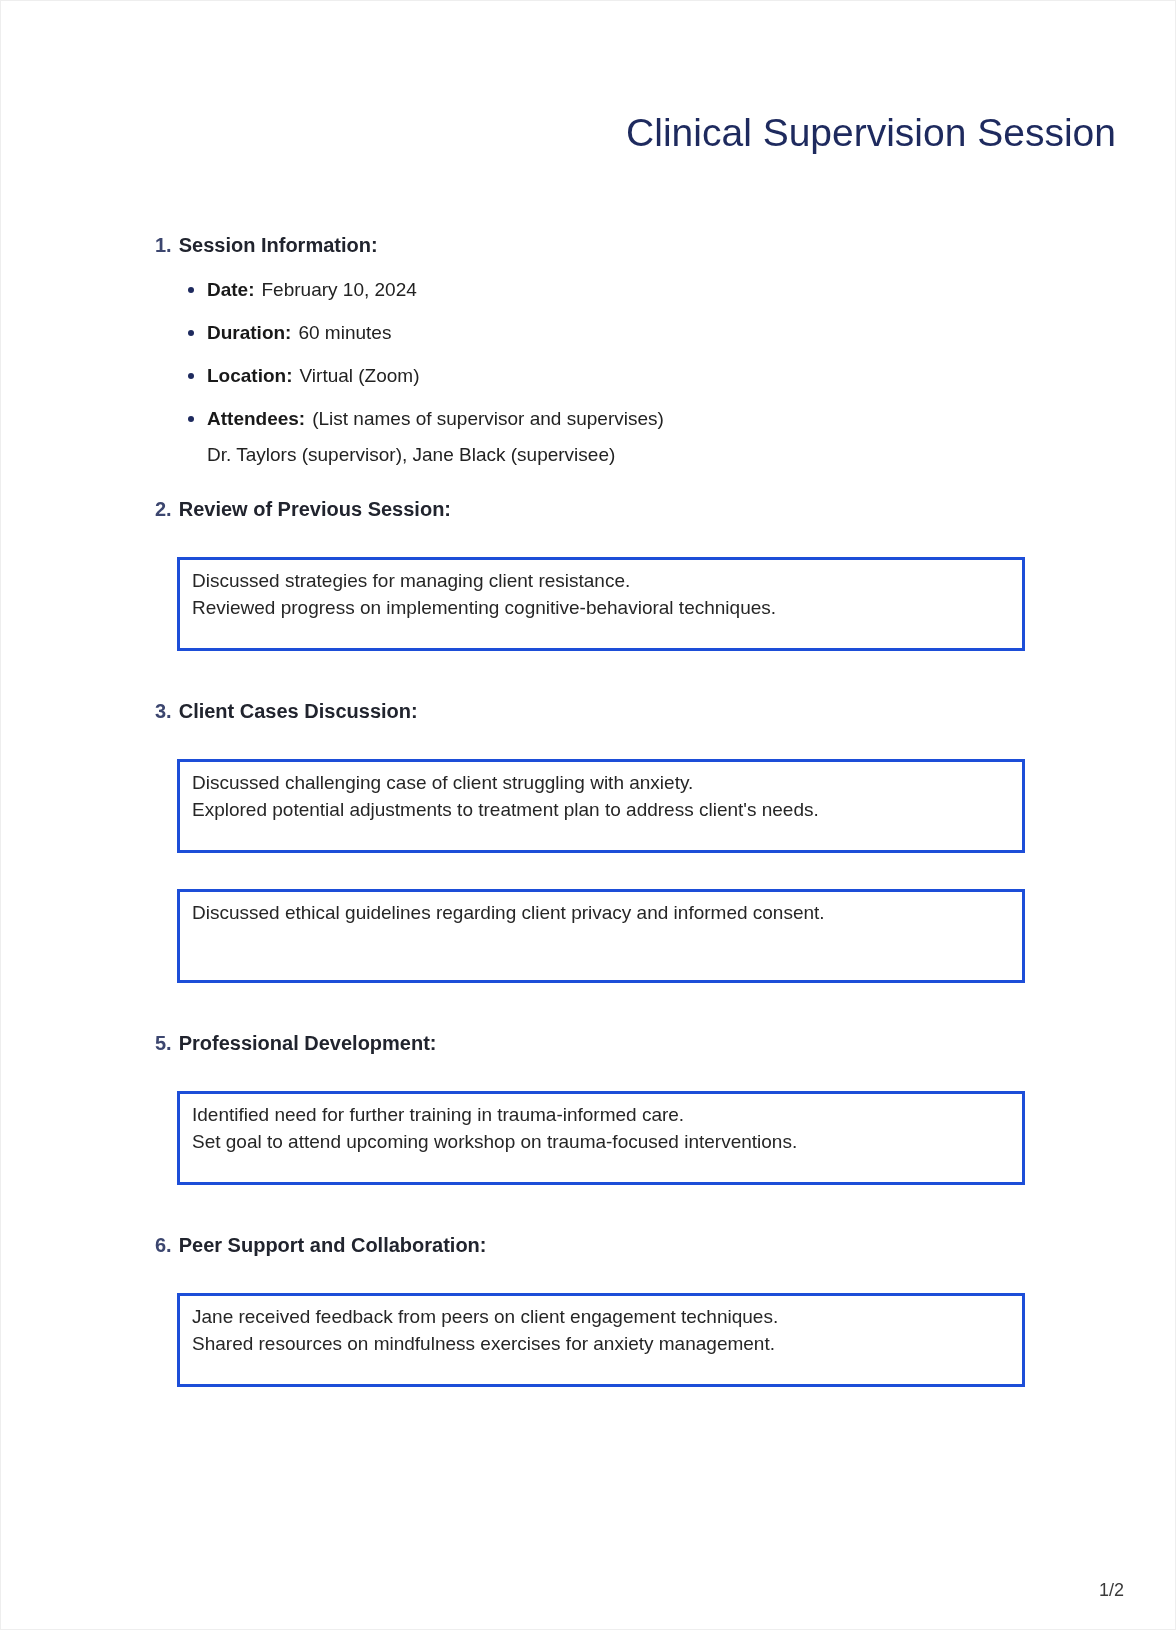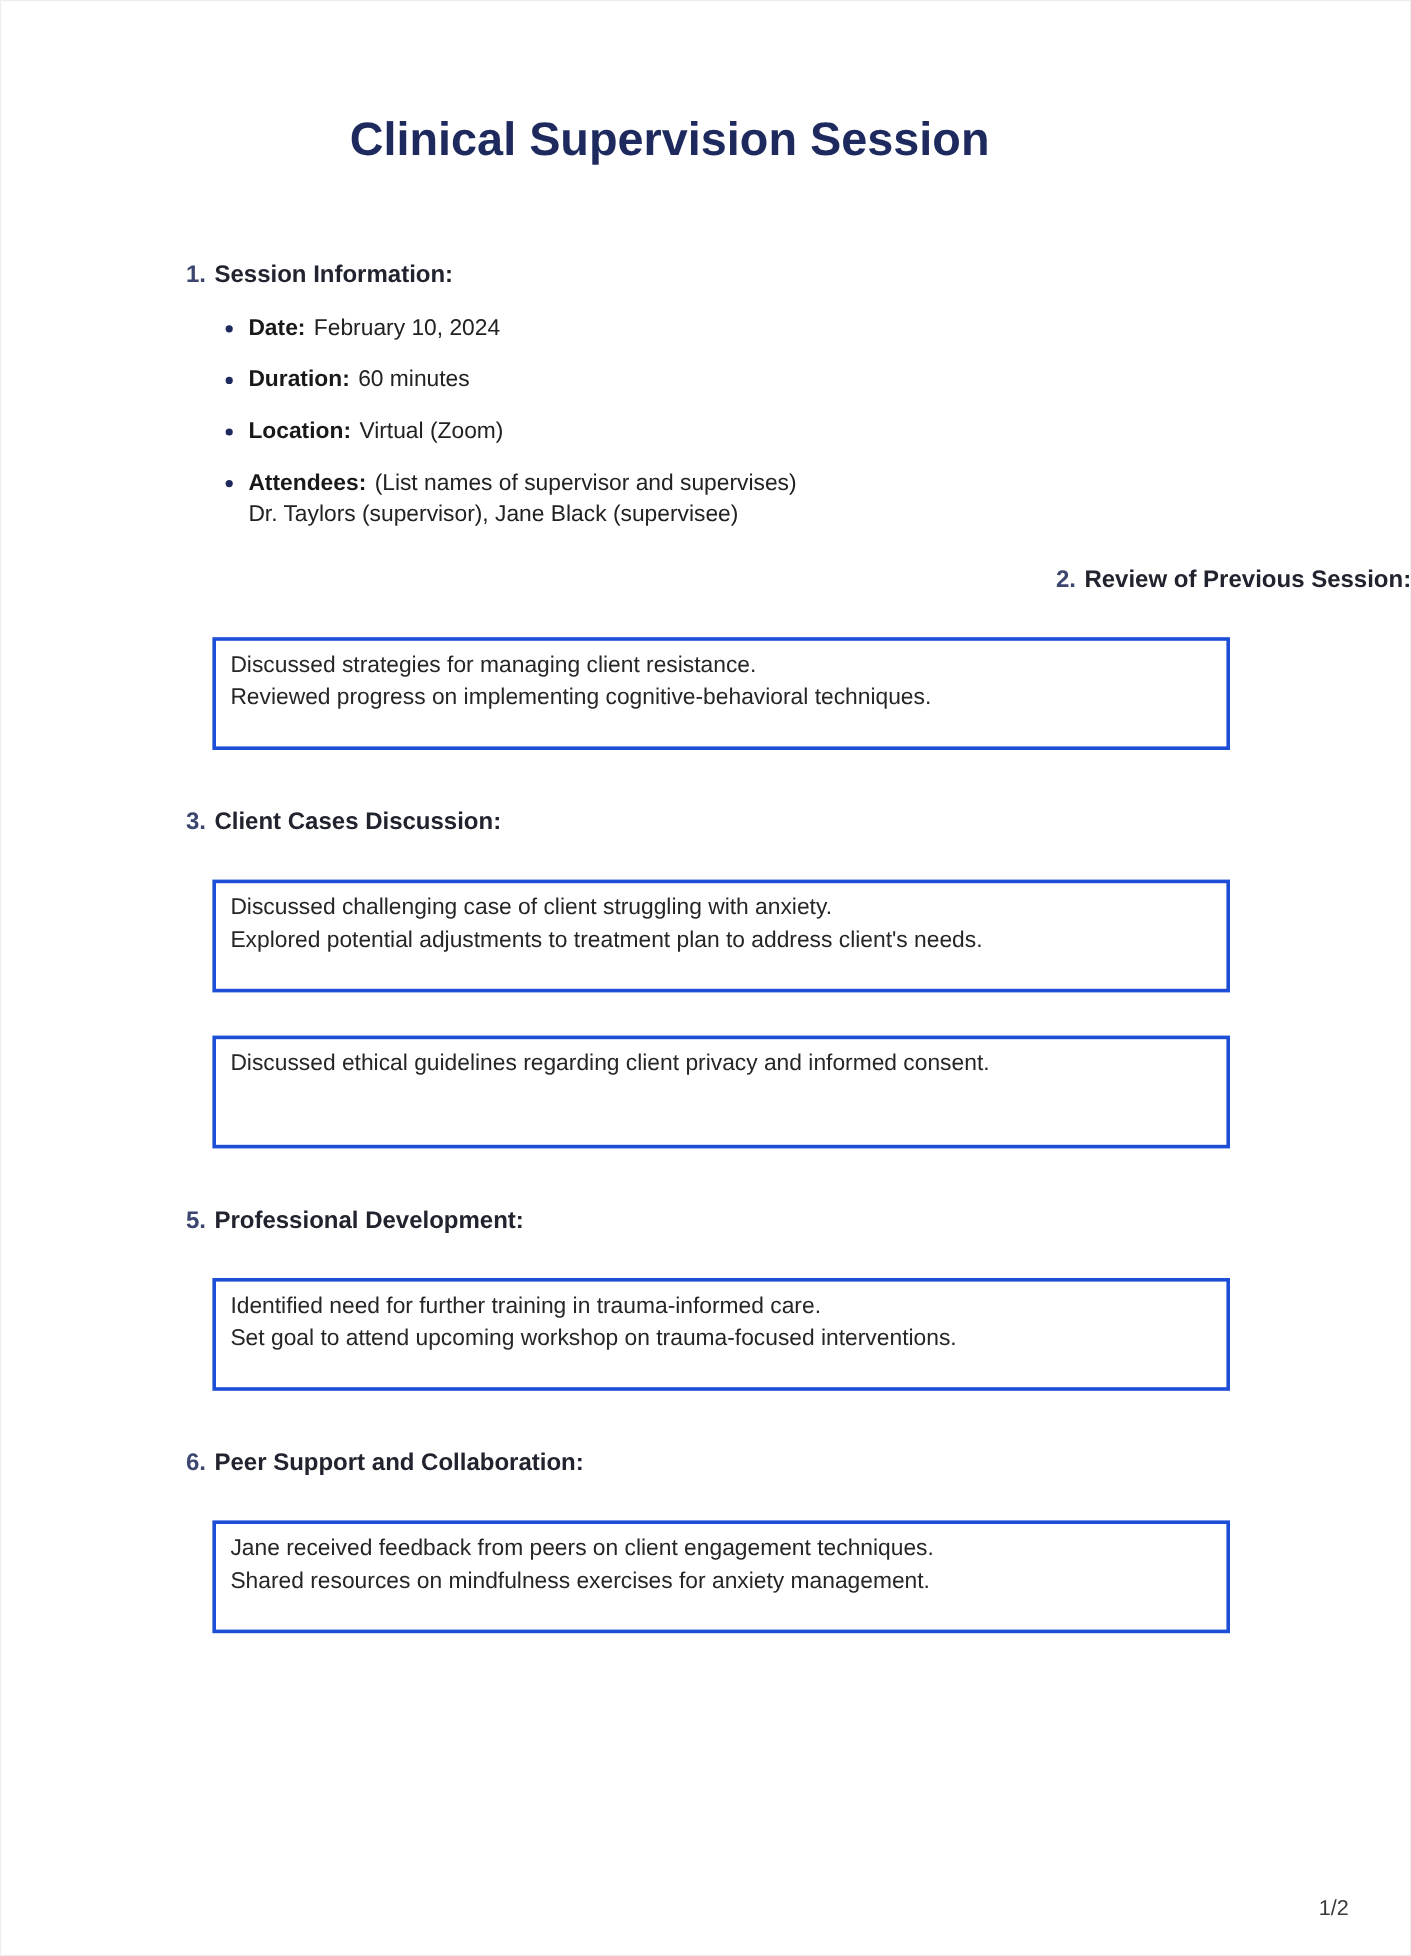--- a/index.html
+++ b/index.html
@@ -7,25 +7,25 @@
     position: relative;
     width: 1176px;
     height: 1630px;
     background: #ffffff;
     font-family: "Liberation Sans", sans-serif;
     color: #1f1f1f;
     overflow: hidden;
     box-shadow: inset 0 0 0 1px #eeeeee;
   }
   h1.title {
-    margin: 0 60px 0 0;
+    margin: 16px 60px 0 0;
     padding-top: 94px;
-    text-align: center;
+    text-align: right;
     font-size: 39px;
-    font-weight: 700;
+    font-weight: 400;
     color: #1e2a5e;
     line-height: 45px;
     letter-spacing: 0px;
   }
   .sec-head {
     margin-left: 155px;
     font-size: 20px;
     font-weight: 700;
     color: #21242e;
     line-height: 24px;
@@ -55,23 +55,23 @@
     position: absolute;
     left: 33px;
     top: 8px;
     width: 6px;
     height: 6px;
     border-radius: 50%;
     background: #1e2a5e;
   }
   .b-label { font-weight: 700; color: #191919; }
   .b-value { margin-left: 7px; font-weight: 400; color: #222222; }
-  .attendee-names { margin-top: 4px; font-weight: 400; color: #222222; }
+  .attendee-names { margin-top: 14px; font-weight: 400; color: #222222; }
   .box-head { margin-top: 48px; }
-  .box-head.first { margin-top: 31px; text-align: right; }
+  .box-head.first { margin-top: 31px; }
   .textbox {
     box-sizing: border-box;
     margin: 36px 0 0 177px;
     width: 848px;
     height: 94px;
     border: 3px solid #1d4ed8;
     background: #ffffff;
     padding: 7px 12px;
     font-size: 19px;
     line-height: 27px;

